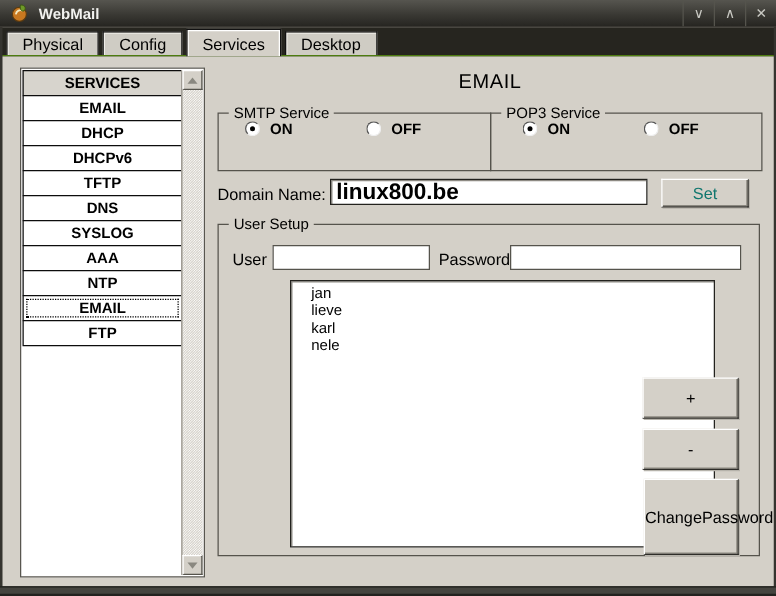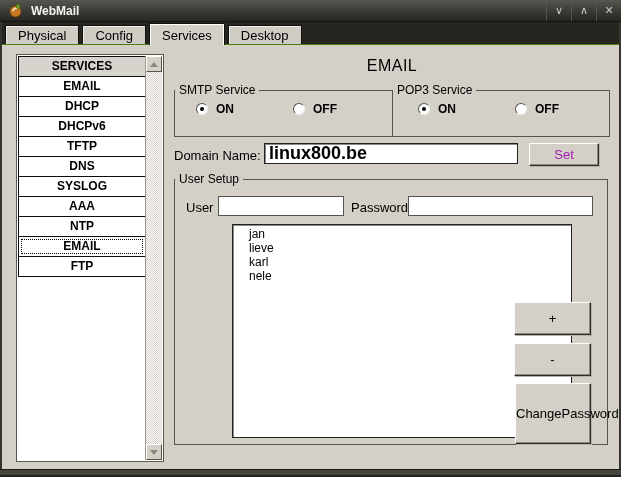--- a/index.html
+++ b/index.html
@@ -93,26 +93,26 @@
   .tri-up { width:0; height:0; border-left:4px solid transparent; border-right:4px solid transparent; border-bottom:5px solid #8a8880; }
   .tri-down { width:0; height:0; border-left:4px solid transparent; border-right:4px solid transparent; border-top:5px solid #8a8880; }
 
   
   .main-heading {
     position:absolute; left:170px; top:12px; width:440px;
     text-align:center; font-size:16px; letter-spacing:0.5px;
   }
   .groupbox { position:absolute; border:1px solid #55534c; }
   .groupbox .legend {
-    position:absolute; top:-8px; left:0; background:#d4d0c8;
+    position:absolute; top:-8px; left:8px; background:#d4d0c8;
     padding:0 4px; font-size:12px; line-height:14px; white-space:nowrap;
   }
   .gb-smtp { left:172px; top:45px; width:219px; height:47px; }
   .gb-pop3 { left:390px; top:45px; width:218px; height:47px; }
-  .radio-cluster { position:absolute; top:11px; display:flex; align-items:center; }
+  .radio-cluster { position:absolute; top:5px; display:flex; align-items:center; }
   .radio {
     width:12px; height:12px; border-radius:50%; background:#fff;
     border:1px solid; border-color:#555 #eee #eee #555;
     position:relative; display:inline-block; flex:none;
   }
   .radio.checked::after { content:""; position:absolute; left:3px; top:3px; width:4px; height:4px; border-radius:50%; background:#000; }
   .radio-label { font-size:12px; font-weight:bold; margin-left:8px; }
 
   .domain-label { position:absolute; left:172px; top:103px; font-size:13px; }
   .domain-input {
@@ -120,21 +120,21 @@
     border:1px solid #23221e; box-shadow:inset 1px 1px 0 #8e8b84;
     background:#fff; font-family:"Liberation Sans",sans-serif;
     font-size:18px; font-weight:bold; padding:0 4px;
   }
   .btn3d {
     background:#d4d0c8; font-family:"Liberation Sans",sans-serif; font-size:13px;
     border:1px solid; border-color:#ffffff #2e2d29 #2e2d29 #ffffff;
     box-shadow:inset -1px -1px 0 #8a877f, 1px 1px 0 #b6b3ab;
     display:flex; align-items:center; justify-content:center;
   }
-  .set-btn { position:absolute; left:527px; top:98px; width:70px; height:23px; color:#a21caf; }
+  .set-btn { position:absolute; left:527px; top:98px; width:70px; height:23px; color:#0f766e; }
 
   .gb-user { left:172px; top:134px; width:434px; height:266px; }
   .user-label { position:absolute; left:11px; top:20px; font-size:13px; }
   .user-input {
     position:absolute; left:43px; top:16px; width:126px; height:20px;
     border:1px solid #55534c; background:#fff; font-family:"Liberation Sans",sans-serif; font-size:12px; padding:0 3px;
   }
   .pass-label { position:absolute; left:176px; top:20px; font-size:13px; }
   .pass-input {
     position:absolute; left:233px; top:16px; width:185px; height:20px;

